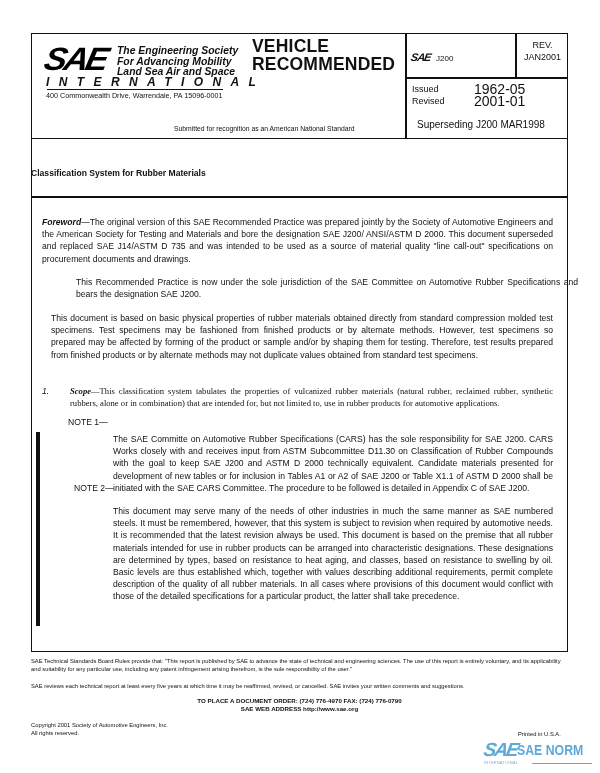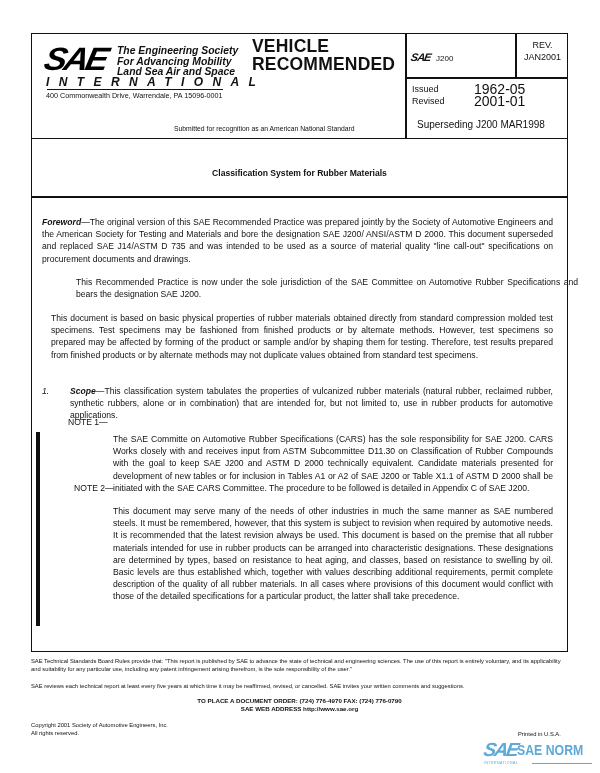--- a/index.html
+++ b/index.html
@@ -26,21 +26,21 @@
   .num-logo { left: 411px; top: 51px; font-weight: bold; font-style: italic; font-size: 11px; letter-spacing: -1px; transform: skewX(-10deg); }
   .num-val { left: 436px; top: 54px; font-size: 8px; }
   .rev { left: 517px; top: 39px; width: 51px; text-align: center; font-size: 9px; line-height: 12px; }
 
   .issued-label { left: 412px; top: 83px; font-size: 9px; line-height: 12px; }
   .issued-val { left: 474px; top: 83px; font-size: 14px; line-height: 12px; }
   .supersede { left: 417px; top: 119px; font-size: 10px; }
 
   
   .title-box { left: 31px; top: 138px; width: 537px; height: 60px; border: 1.5px solid #111; box-sizing: border-box; }
-  .title-text { left: 31px; top: 168px; width: 537px; text-align: center; font-size: 8.6px; font-weight: bold; }
+  .title-text { left: 31px; top: 168px; width: 537px; font-size: 8.6px; font-weight: bold; }
 
   
   .main-box { left: 31px; top: 196px; width: 537px; height: 456px; border: 1.5px solid #111; box-sizing: border-box; }
   .para { font-size: 8.6px; line-height: 12.2px; text-align: justify; }
   .change-bar { left: 36px; top: 432px; width: 4px; height: 194px; background: #111; }
 
   .foot { font-size: 5.8px; line-height: 7.6px; }
   .order { left: 31px; top: 697px; width: 537px; text-align: center; font-size: 6.2px; font-weight: bold; line-height: 8px; }
 
   .wm-printed { left: 518px; top: 731px; font-size: 5.8px; }
@@ -101,21 +101,21 @@
   <b><i>Foreword</i></b><span>—The original version of this SAE Recommended Practice was prepared jointly by the Society of Automotive Engineers and the American Society for Testing and Materials and bore the designation SAE J200/ ANSI/ASTM D 2000. This document superseded and replaced SAE J14/ASTM D 735 and was intended to be used as a source of material quality "line call-out" specifications on procurement documents and drawings.</span>
 </div>
 <style>
 </style>
 
 <div class="abs para" style="left:51px; top:276px; width:502px;margin-left:25px;">This Recommended Practice is now under the sole jurisdiction of the SAE Committee on Automotive Rubber Specifications and bears the designation SAE J200.</div>
 
 <div class="abs para" style="left:51px; top:312px; width:502px;">This document is based on basic physical properties of rubber materials obtained directly from standard compression molded test specimens. Test specimens may be fashioned from finished products or by alternate methods. However, test specimens so prepared may be affected by forming of the product or sample and/or by shaping them for testing. Therefore, test results prepared from finished products or by alternate methods may not duplicate values obtained from standard test specimens.</div>
 
 <div class="abs para" style="left:42px; top:385px; width:20px;"><i>1.</i></div>
-<div class="abs para" style="left:70px; top:385px; width:483px;">
+<div class="abs para" style="left:70px; top:385px; width:483px;font-family:Liberation Serif, serif;">
   <b><i>Scope</i></b><span>—This classification system tabulates the properties of vulcanized rubber materials (natural rubber, reclaimed rubber, synthetic rubbers, alone or in combination) that are intended for, but not limited to, use in rubber products for automotive applications.</span>
 </div>
 
 <div class="abs change-bar"></div>
 
 <div class="abs para" style="left:68px; top:416px; width:45px;">NOTE 1—</div>
 <div class="abs para" style="left:113px; top:433px; width:440px;">The SAE Committe on Automotive Rubber Specifications (CARS) has the sole responsibility for SAE J200. CARS Works closely with and receives input from ASTM Subcommittee D11.30 on Classification of Rubber Compounds with the goal to keep SAE J200 and ASTM D 2000 technically equivalent. Candidate materials presented for development of new tables or for inclusion in Tables A1 or A2 of SAE J200 or Table X1.1 of ASTM D 2000 shall be initiated with the SAE CARS Committee. The procedure to be followed is detailed in Appendix C of SAE J200.</div>
 
 <div class="abs para" style="left:68px; top:482px; width:45px;padding-left:6px;">NOTE 2—</div>
 <div class="abs para" style="left:113px; top:505px; width:440px;">This document may serve many of the needs of other industries in much the same manner as SAE numbered steels. It must be remembered, however, that this system is subject to revision when required by automotive needs. It is recommended that the latest revision always be used. This document is based on the premise that all rubber materials intended for use in rubber products can be arranged into characteristic designations. These designations are determined by types, based on resistance to heat aging, and classes, based on resistance to swelling by oil. Basic levels are thus established which, together with values describing additional requirements, permit complete description of the quality of all rubber materials. In all cases where provisions of this document would conflict with those of the detailed specifications for a particular product, the latter shall take precedence.</div>

